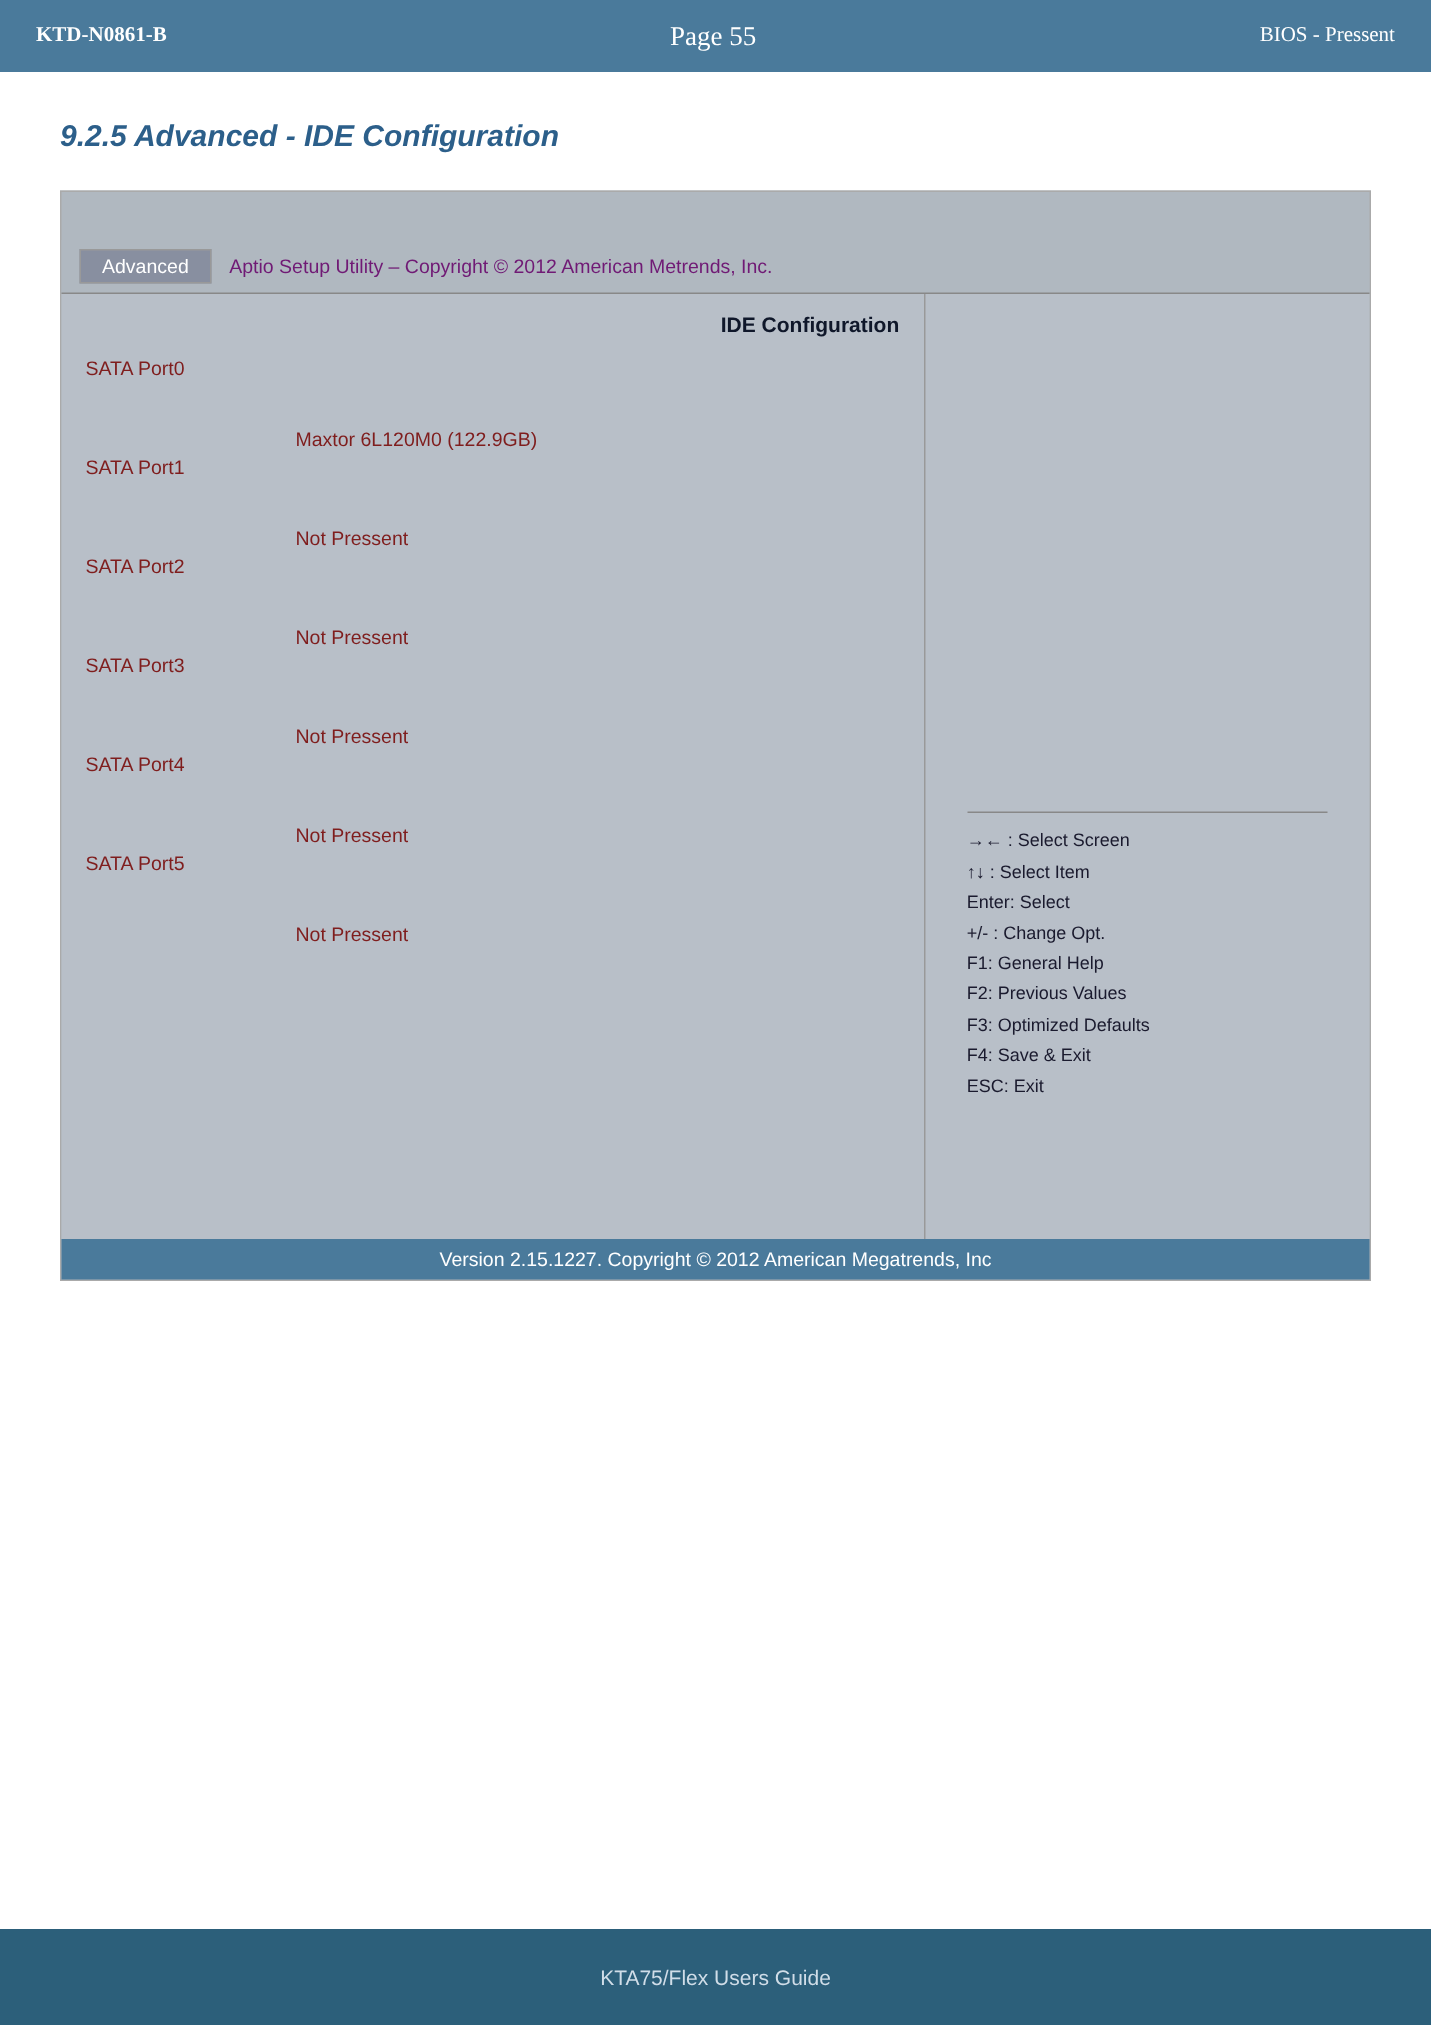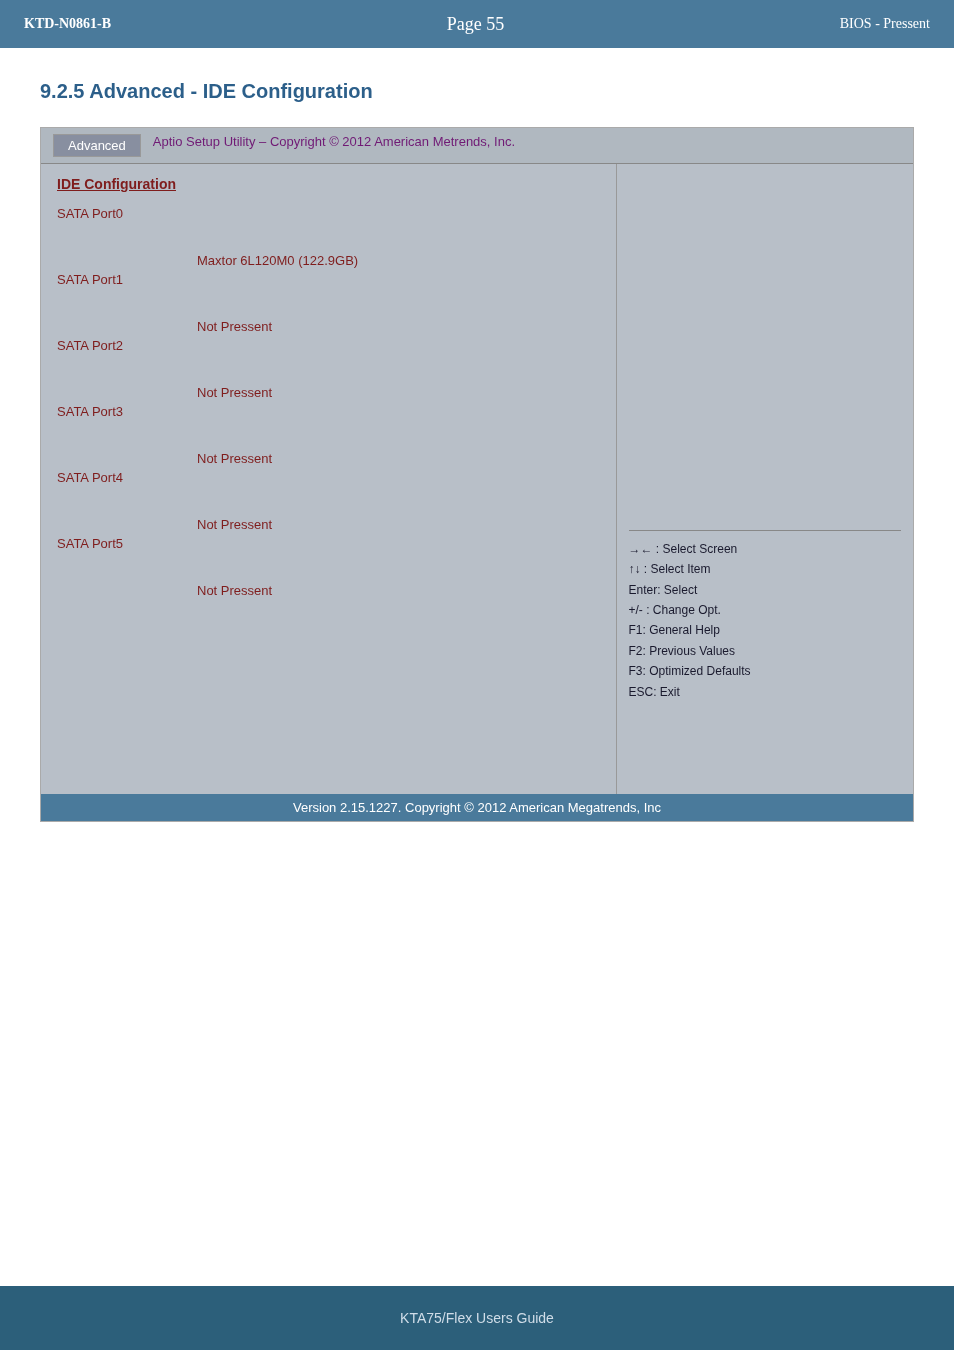--- a/index.html
+++ b/index.html
@@ -41,36 +41,39 @@
     .page-content {
       padding: 32px 40px;
     }
 
     
     .section-heading {
       font-size: 20px;
       font-weight: bold;
       color: #2c5f8a;
       margin-bottom: 24px;
+      font-style: italic;
     }
 
     
     .bios-container {
       border: 1px solid #aaaaaa;
       background: #b0b8c0;
       width: 100%;
     }
 
     
     .bios-header {
       background: #b0b8c0;
       padding: 6px 12px;
       display: flex;
+      align-items: center;
       gap: 12px;
       border-bottom: 1px solid #888888;
+      margin-top: 32px;
     }
 
     .bios-tab {
       background: #888fa0;
       color: #ffffff;
       padding: 3px 14px;
       font-size: 13px;
       border: 1px solid #999;
     }
 
@@ -88,23 +91,23 @@
     
     .bios-left {
       flex: 0 0 66%;
       padding: 12px 16px;
       border-right: 1px solid #999999;
     }
 
     .bios-section-title {
       font-size: 14px;
       font-weight: bold;
-      color: #7f1d1d;
+      color: #0f172a;
       margin-bottom: 14px;
-      text-decoration: underline;
+      text-align: right;
     }
 
     .bios-row {
       display: flex;
       margin-bottom: 4px;
       font-size: 13px;
       color: #7f1d1d;
     }
 
     .bios-row-label {
@@ -113,21 +116,21 @@
     }
 
     .bios-row-value {
       font-size: 13px;
       margin-top: 47px;
     }
 
     
     .bios-right {
       flex: 0 0 34%;
-      padding: 12px 12px;
+      padding: 12px 28px;
       display: flex;
       flex-direction: column;
     }
 
     .bios-help-top {
       flex: 1;
     }
 
     .bios-divider {
       height: 1px;
@@ -229,20 +232,21 @@
         <div class="bios-help-top" style="min-height:120px;"></div>
         <div class="bios-divider"></div>
         <div class="bios-keys">
           <div>→← : Select Screen</div>
           <div>↑↓ : Select Item</div>
           <div>Enter: Select</div>
           <div>+/- : Change Opt.</div>
           <div>F1: General Help</div>
           <div>F2: Previous Values</div>
           <div>F3: Optimized Defaults</div>
+          <div>F4: Save &amp; Exit</div>
           <div>ESC: Exit</div>
         </div>
         <div style="height: 80px;"></div>
       </div>
 
     </div>
 
     <div class="bios-footer">Version 2.15.1227. Copyright © 2012 American Megatrends, Inc</div>
 
   </div>

